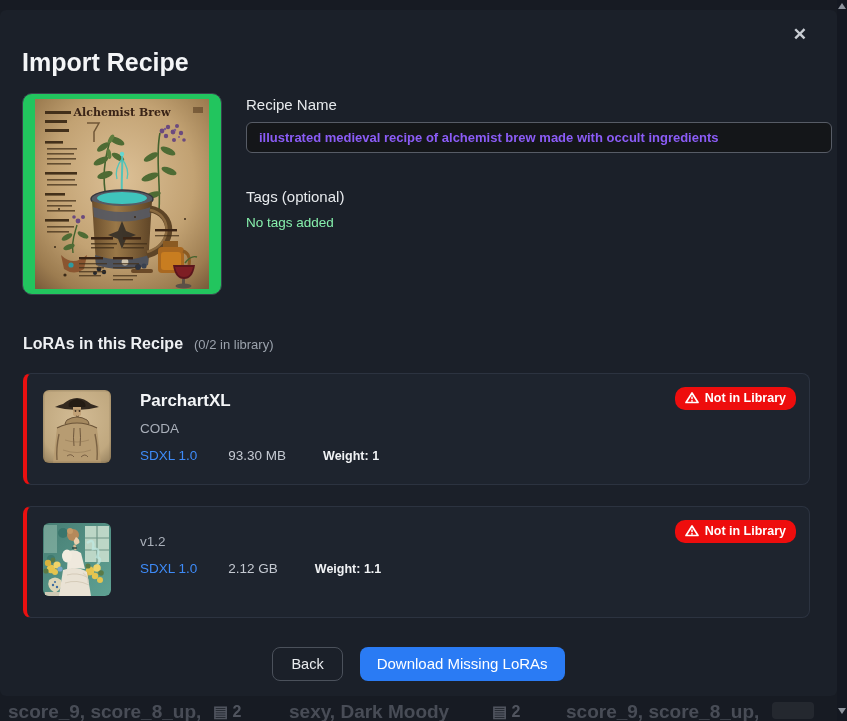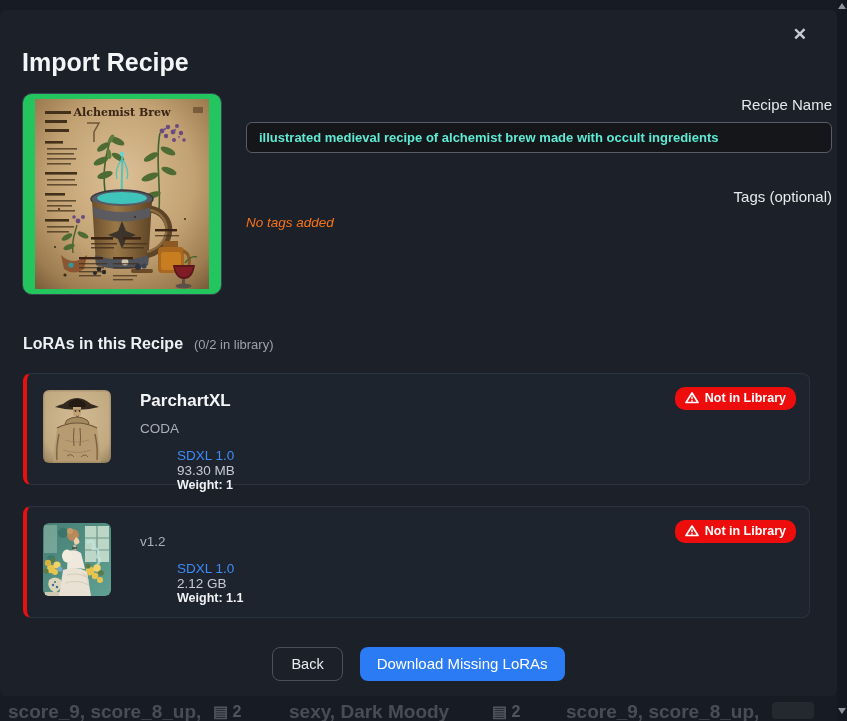--- a/index.html
+++ b/index.html
@@ -28,47 +28,47 @@
   .close-btn { position:absolute; top:12px; right:26px; color:#c9cdd3; font-size:17px;
                font-weight:bold; line-height:1; cursor:pointer; background:none; border:none;
                font-family:inherit; padding:4px; }
   .modal h1 { margin:0 0 0 22px; color:#f4f5f7; font-size:25px; font-weight:bold; line-height:1.15; }
 
   .top-section { display:flex; margin:16px 5px 0 22px; }
   .thumb-card { box-sizing:border-box; width:200px; height:202px; border:1px solid #3a404d;
                 border-radius:10px; background:#22c55e; flex:none; display:flex;
                 align-items:center; justify-content:center; overflow:hidden; }
   .fields { flex:1; margin-left:24px; padding-top:3px; }
-  .field-label { color:#e6e9ec; font-size:15px;text-align:right; }
+  .field-label { color:#e6e9ec; font-size:15px; }
   .text-input { box-sizing:border-box; display:block; width:100%; height:31px; margin-top:9px;
-                background:#141619; border:1px solid #575c66; border-radius:6px; color:#5eead4;
+                background:#141619; border:1px solid #575c66; border-radius:6px; color:#8b5cf6;
                 font-weight:bold; font-size:13px; padding:0 12px; font-family:inherit; outline:none; }
   .tags-label { margin-top:35px; }
   .tag-row { display:flex; align-items:center; margin-top:0; padding-right:22px; }
   .tag-input { flex:1; font-weight:normal; }
   .tag-input::placeholder { color:#82878f; }
   .add-btn { display:flex; align-items:center; gap:8px; margin-left:11px; background:transparent;
              border:1px solid #454b55; border-radius:9px; color:#e2e5e9; font-weight:bold;
              font-size:14px; padding:0 15px; height:33px; cursor:pointer; font-family:inherit; flex:none; }
   .plus-glyph { font-size:17px; font-weight:normal; line-height:1; }
-  .hint { margin-top:10px; color:#f97316; font-style:italic; font-size:13.5px; }
+  .hint { margin-top:10px; color:#86efac; font-size:13.5px; }
 
   .lora-head { margin:40px 0 0 23px; display:flex; align-items:baseline; gap:11px; }
   .lora-head .t { color:#eef0f3; font-size:16px; font-weight:bold; }
   .lora-head .c { color:#9ba2ac; font-size:13px; }
 
   .cards { margin:20px 27px 0 23px; display:flex; flex-direction:column; gap:21px;justify-content:center; }
   .card { position:relative; box-sizing:border-box; height:112px; background:#1e242e;
           border:1px solid #2c3340; border-left:4px solid #ea1010; border-radius:8px;
           display:flex; padding:16px; }
   .thumb { width:68px; height:73px; border-radius:6px; overflow:hidden; flex:none; background:#000; }
   .card-info { margin-left:29px; padding-top:1px; }
   .card-title { font-size:17px; font-weight:bold; color:#f3f5f7; }
   .card-version { margin-top:10px; font-size:13.5px; color:#a9afb9; }
-  .card-meta { margin-top:12px; display:flex; align-items:baseline;flex-direction:column; }
+  .card-meta { margin-top:12px; display:flex; align-items:baseline; }
   .base-model { color:#3e8bf8; font-size:13.5px; }
   .file-size { color:#c5cad2; font-size:13.5px; margin-left:31px; }
   .weight { color:#f0f2f4; font-size:12.5px; font-weight:bold; margin-left:37px; }
   .badge { position:absolute; top:13px; right:13px; background:#ee0d0d; color:#fff;
            font-size:12.5px; font-weight:bold; border-radius:10px; padding:4px 10px 5px;
            display:flex; align-items:center; gap:6px; }
 
   .footer { display:flex; justify-content:center; gap:17px; margin-top:29px; }
   .back-btn { background:transparent; border:1px solid #4b515b; border-radius:8px; color:#e9ebee;
               font-size:14.5px; padding:0 18px; height:34px; cursor:pointer; font-family:inherit; }

